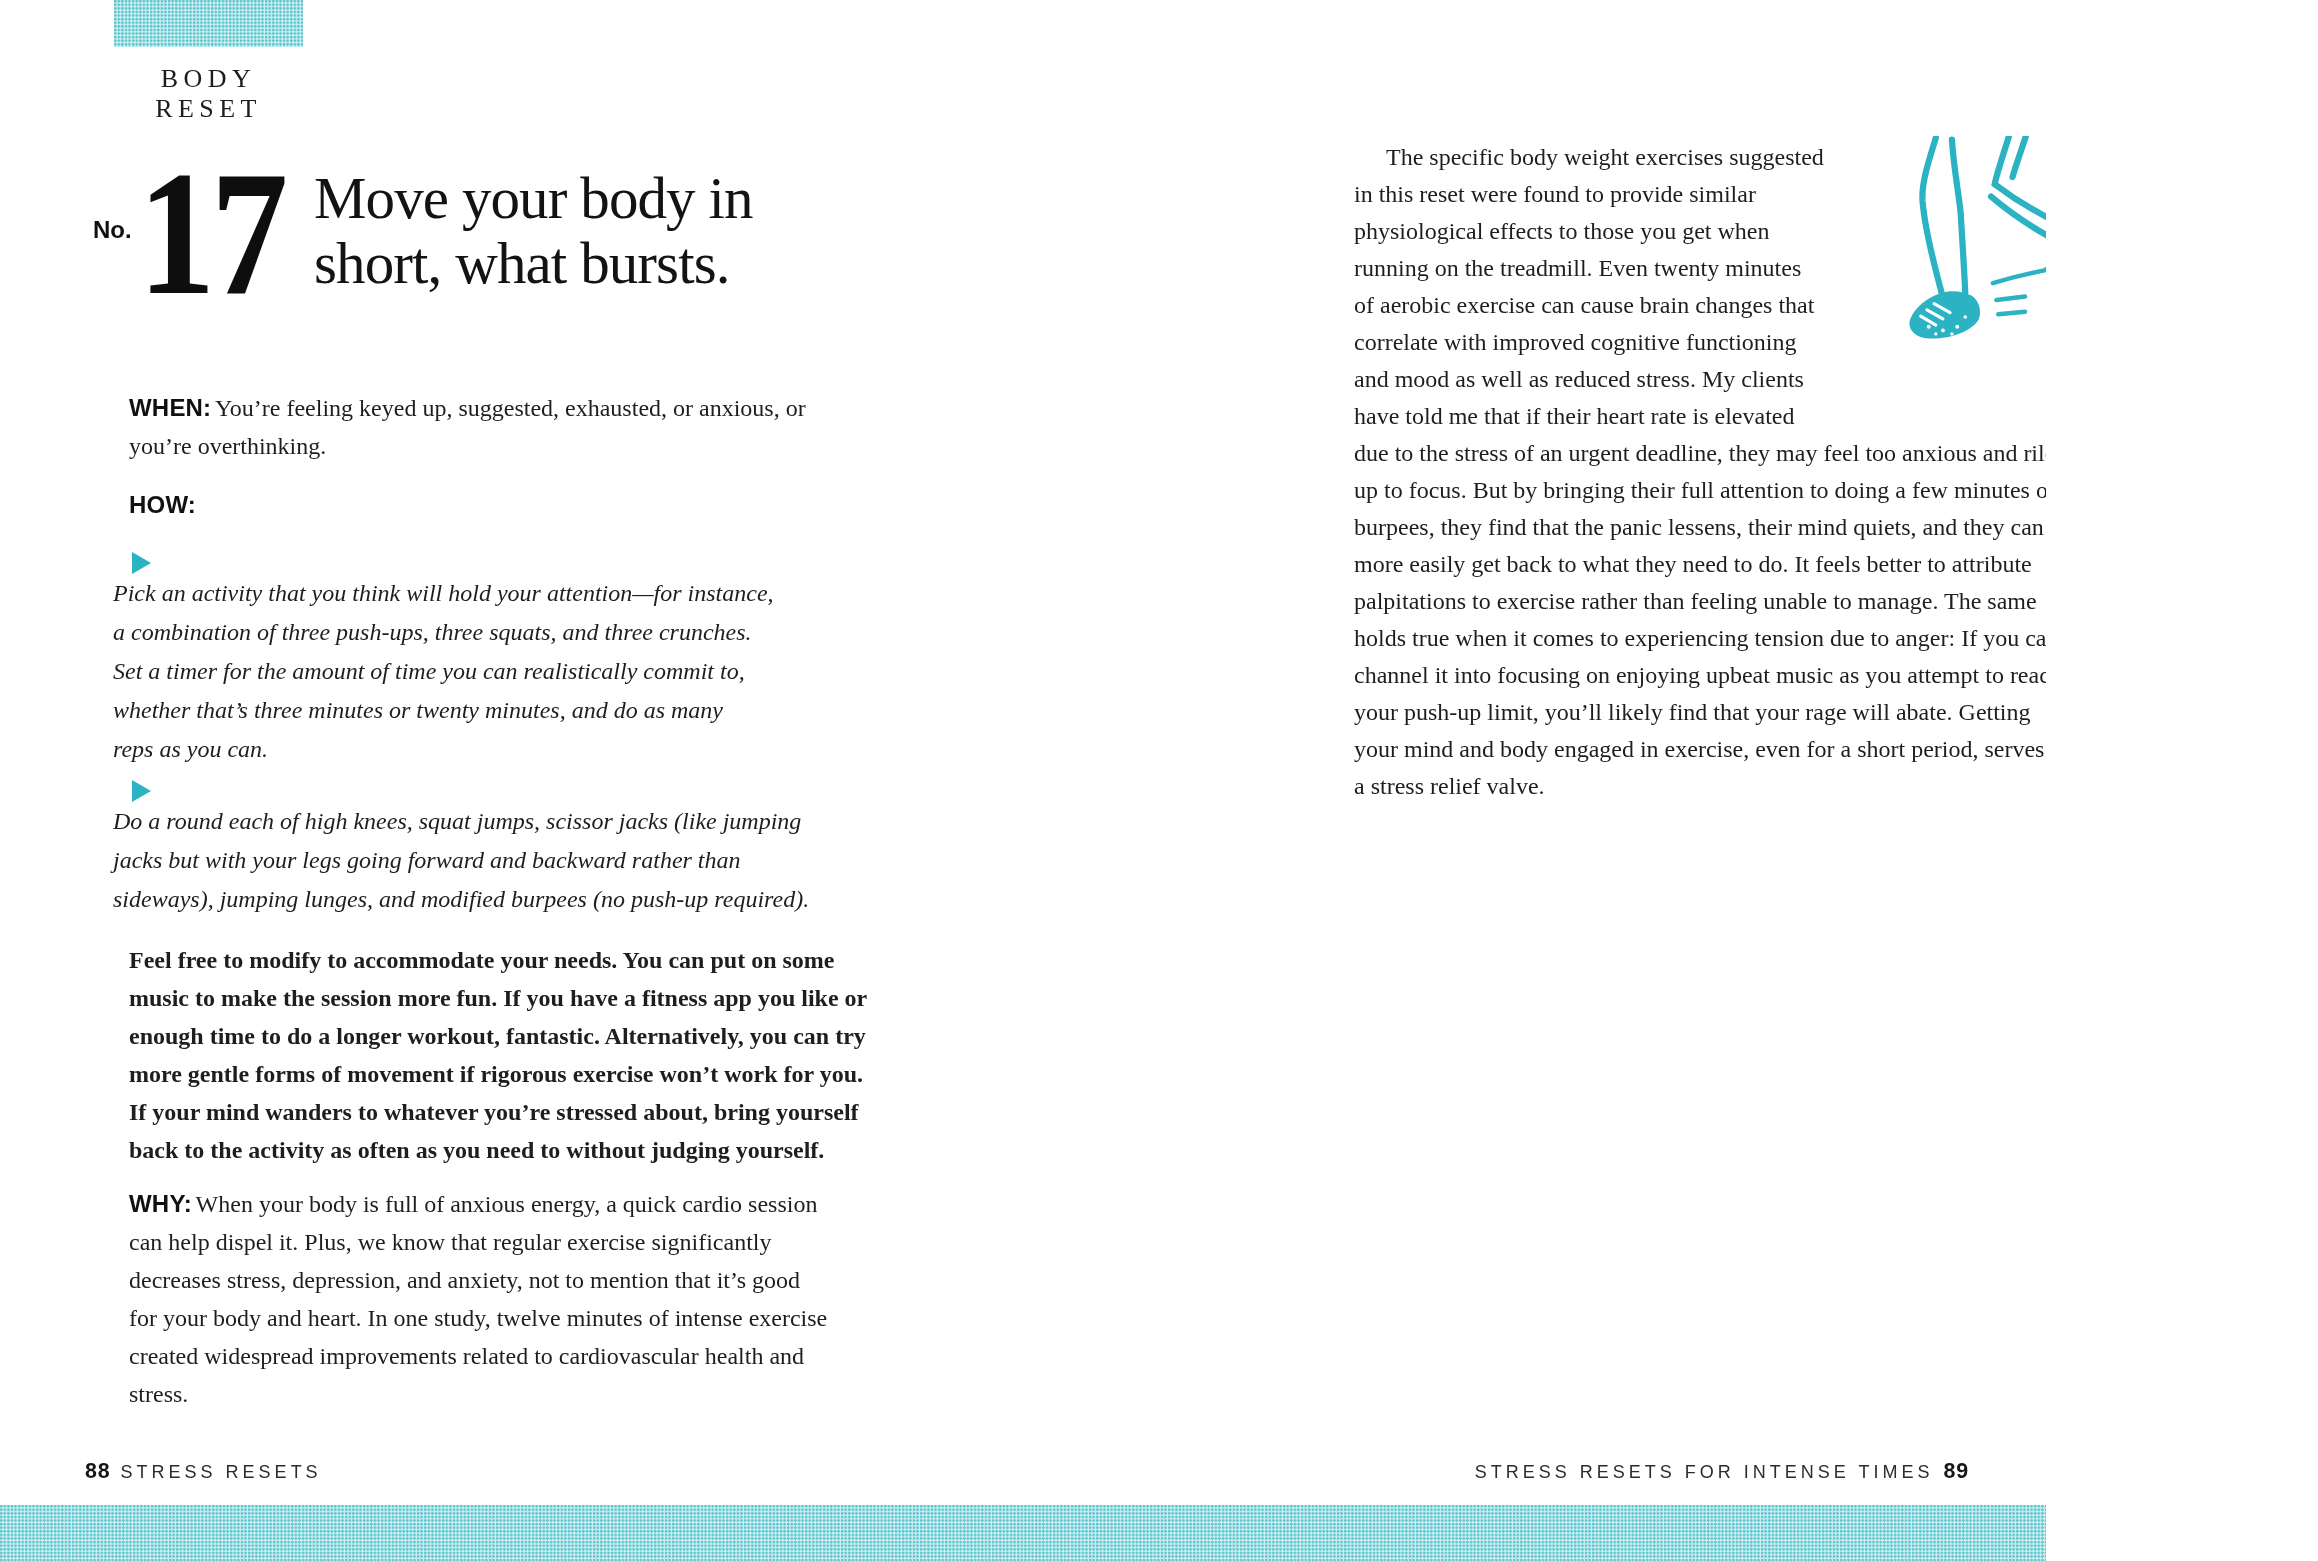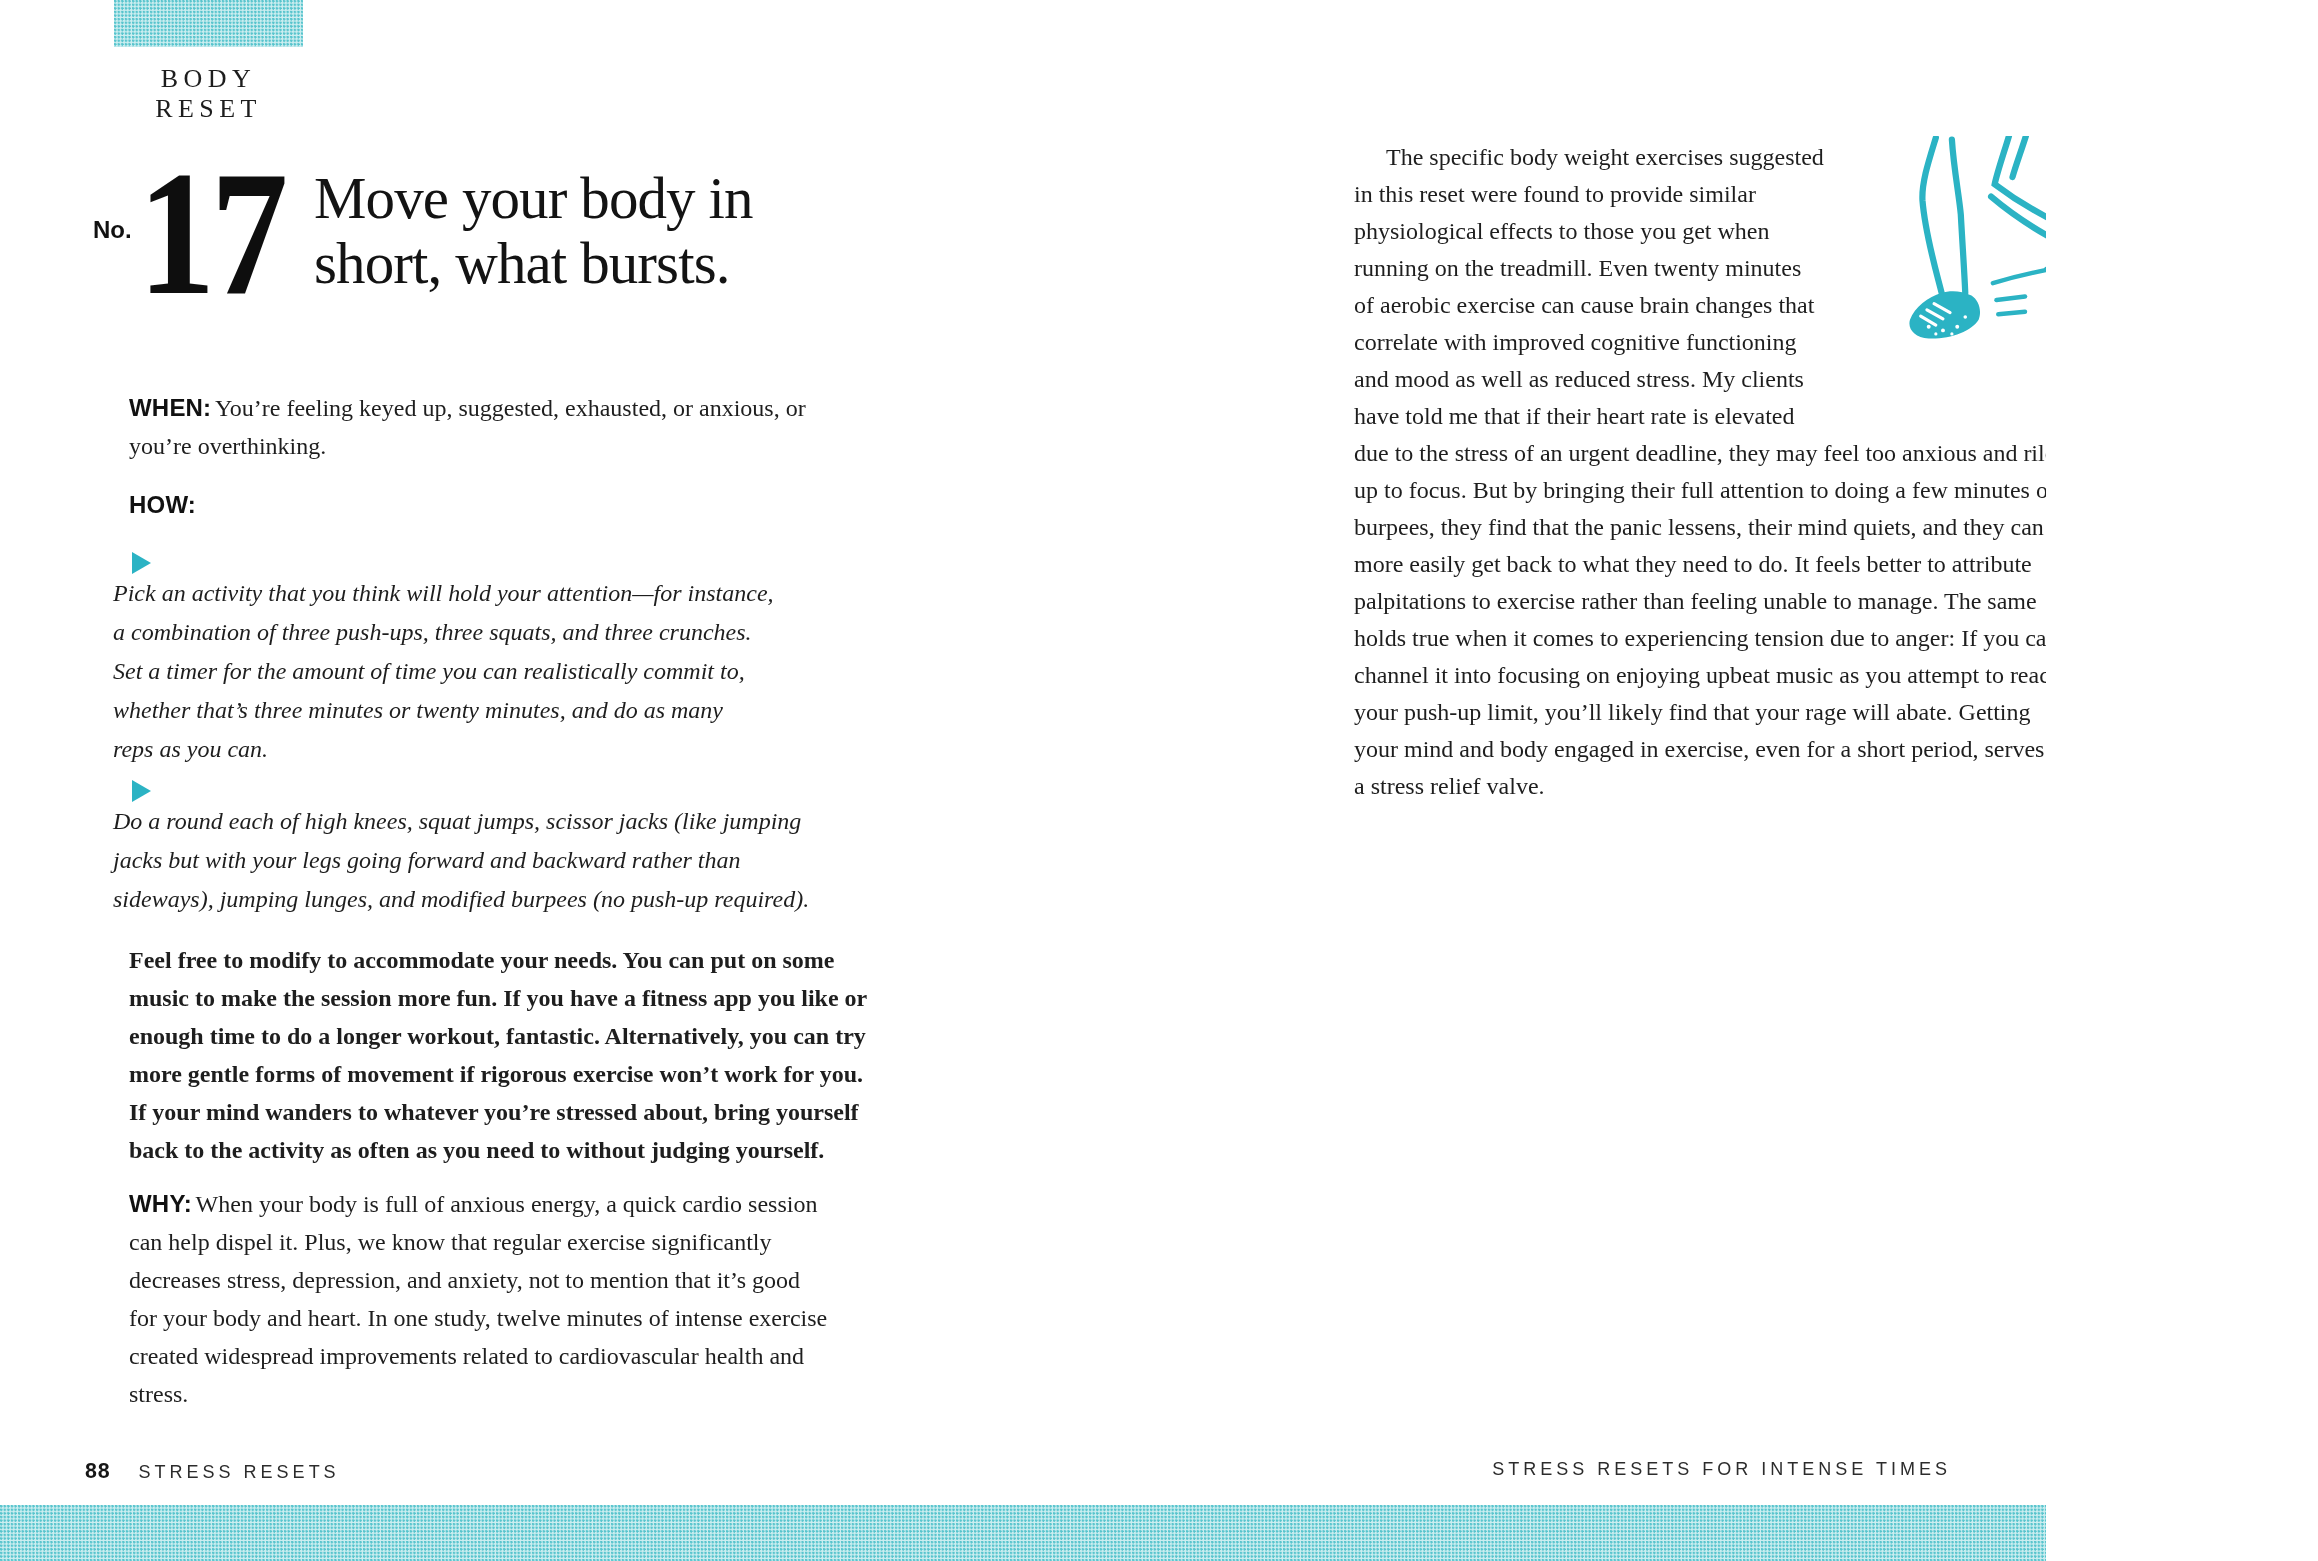--- a/index.html
+++ b/index.html
@@ -69,24 +69,24 @@
   .why-block{margin-top:7.1px;display:block;}
   .rp-para{text-indent:32px;line-height:37px;}
   .fig{
     float:right;width:303px;height:285px;
     display:flex;align-items:flex-start;
   }
   .fig svg{display:block;margin-top:12.5px;}
   .footer{
     position:absolute;top:1459px;
     font-family:"Liberation Sans","DejaVu Sans",sans-serif;
-    display:flex;align-items:baseline;gap:28px;
+    display:flex;align-items:baseline;gap:10px;
   }
   .footer-left{left:85px;}
-  .footer-right{right:95px;flex-direction:column;}
+  .footer-right{right:77px;}
   .folio{font-weight:bold;font-size:21.4px;color:#161616;letter-spacing:0.9px;}
   .running-head{
     font-size:18px;letter-spacing:4px;color:#2c2c2c;font-weight:500;
   }
 </style>
 </head>
 <body>
 
 <div class="spread">
 

